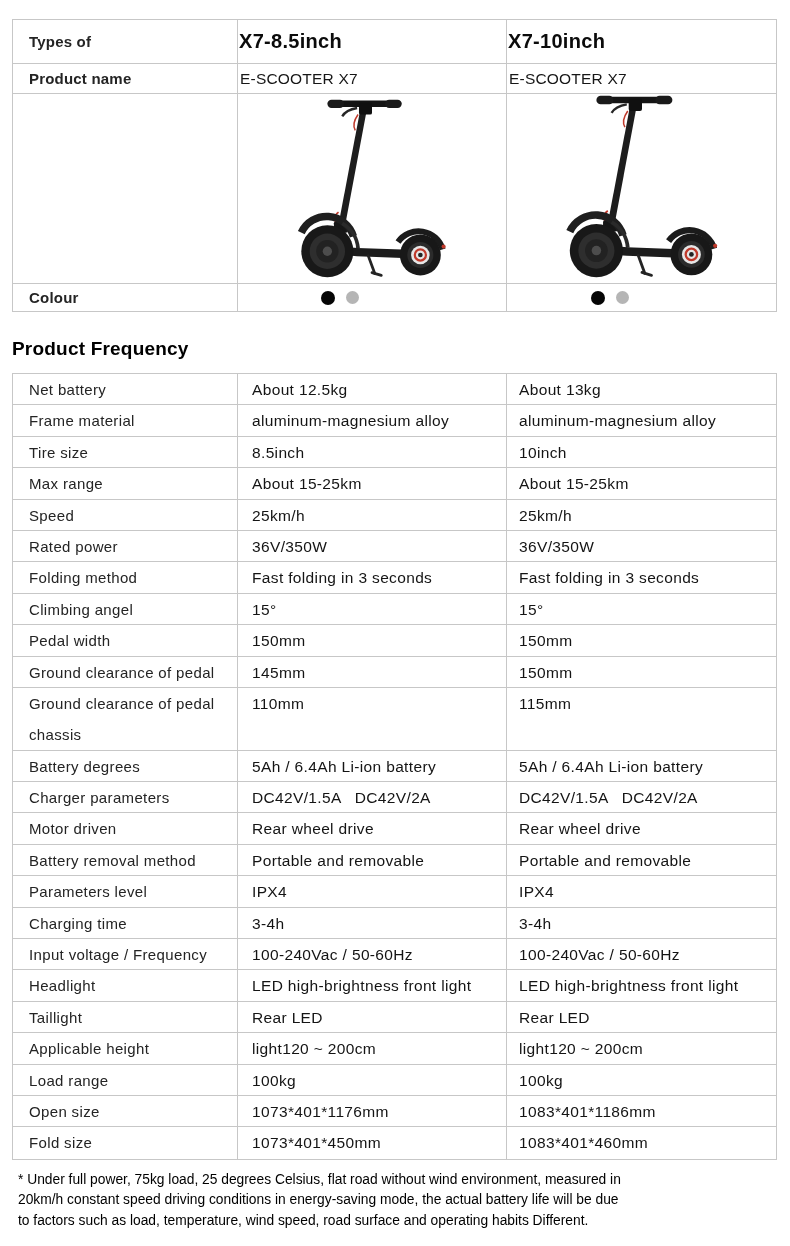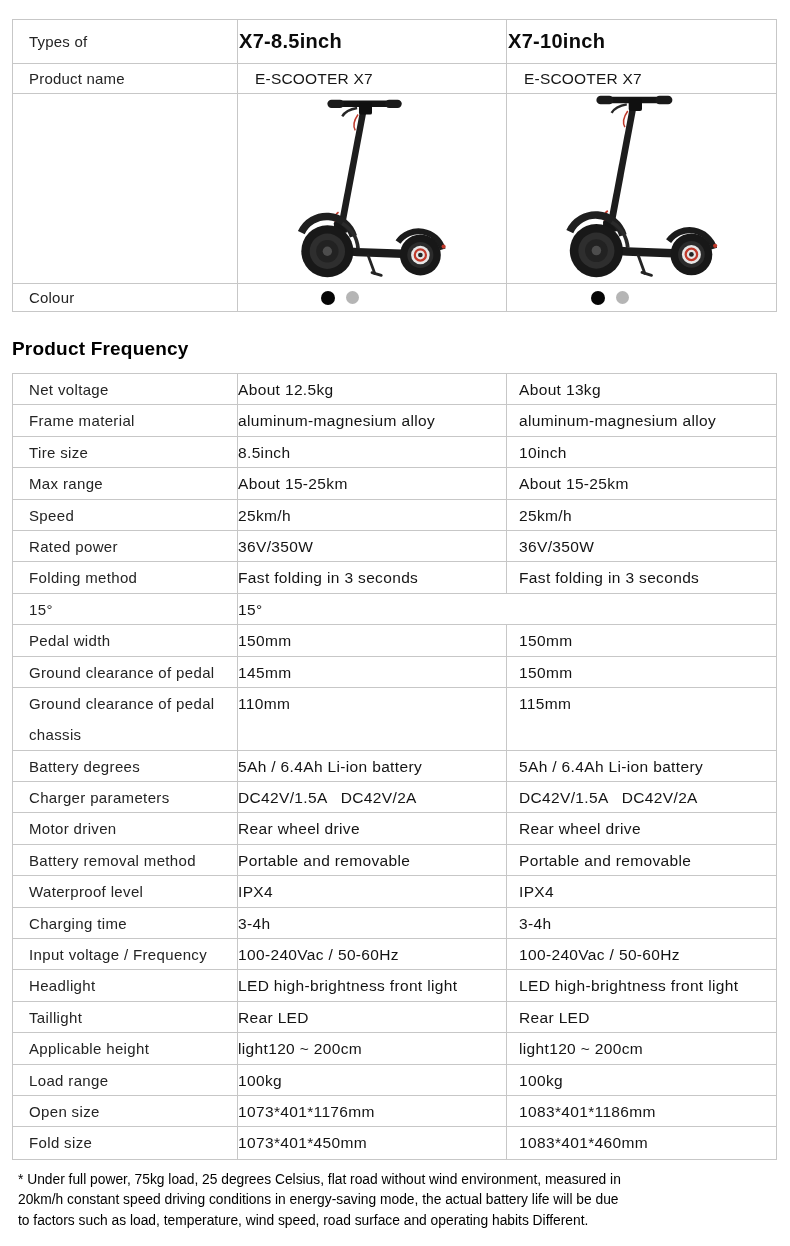--- a/index.html
+++ b/index.html
@@ -16,45 +16,45 @@
   .c1{width:224px;}
   .c2{width:269px;border-left:1px solid #c7c7c7;}
   .c3{width:270px;border-left:1px solid #c7c7c7;}
 
   
   .top{margin-top:19px;}
   .r-head{height:44px;}
   .r-pname{height:30px;}
   .r-img{height:190px;}
   .r-colour{height:27px;text-align:center;}
-  .lab{padding-left:16px;font-size:15px;letter-spacing:.2px;color:#242424;}
+  .lab{padding-left:16px;font-size:15px;letter-spacing:.2px;color:#242424;font-weight:bold;}
   .model{padding-left:1px;font-size:20px;font-weight:bold;
          letter-spacing:.3px;color:#0b0b0b;}
-  .val{padding-left:17px;font-size:15.5px;letter-spacing:.2px;color:#161616;}
+  .val{padding-left:2px;font-size:15.5px;letter-spacing:.2px;color:#161616;}
   .imgcell{justify-content:center;align-items:flex-end;padding-bottom:2px;}
   .scooter{display:block;}
   .swatches{justify-content:center;padding-right:64px;}
   .dot{width:14px;height:14px;border-radius:50%;display:inline-block;}
   .dot + .dot{margin-left:11px;width:13px;height:13px;}
 
   
   .heading{margin:26px 0 13px 12px;font-size:19px;line-height:22px;
            font-weight:bold;color:#000;letter-spacing:.2px;}
 
   
   .prow{display:flex;box-sizing:border-box;height:31.4px;
         border-bottom:1px solid #c7c7c7;}
   .prow:last-child{border-bottom:none;}
   .prow.tall{height:62.8px;}
   .pcell{box-sizing:border-box;line-height:31.2px;overflow:hidden;
          white-space:pre-wrap;letter-spacing:.35px;}
   .pcell:nth-child(1){width:224px;padding:0 8px 0 16px;
          font-size:15px;color:#242424;}
   .pcell:nth-child(2){width:269px;border-left:1px solid #c7c7c7;
-         padding-left:0;font-size:15.5px;color:#141414;}
+         padding-left:14px;font-size:15.5px;color:#141414;}
   .pcell:nth-child(3){width:270px;border-left:1px solid #c7c7c7;
          padding-left:12px;font-size:15.5px;color:#141414;}
 
   
   .footnote{margin:10px 12px 0 18px;font-size:13.8px;line-height:20.5px;
             color:#000000;}
   .footnote div{white-space:nowrap;}
 </style>
 </head>
 <body>
@@ -95,21 +95,21 @@
         <span class="dot" style="background: rgb(5, 5, 5);"></span>
         <span class="dot" style="background: rgb(181, 181, 181);"></span>
       </div>
     </div>
   </div>
 
   <h2 class="heading">Product Frequency</h2>
 
   <div class="tbl params" id="param-body">
       <div class="prow">
-        <div class="pcell">Net voltage</div>
+        <div class="pcell">Net battery</div>
         <div class="pcell">About 12.5kg</div>
         <div class="pcell">About 13kg</div>
       </div>
       <div class="prow">
         <div class="pcell">Frame material</div>
         <div class="pcell">aluminum-magnesium alloy</div>
         <div class="pcell">aluminum-magnesium alloy</div>
       </div>
       <div class="prow">
         <div class="pcell">Tire size</div>
@@ -130,20 +130,21 @@
         <div class="pcell">Rated power</div>
         <div class="pcell">36V/350W</div>
         <div class="pcell">36V/350W</div>
       </div>
       <div class="prow">
         <div class="pcell">Folding method</div>
         <div class="pcell">Fast folding in 3 seconds</div>
         <div class="pcell">Fast folding in 3 seconds</div>
       </div>
       <div class="prow">
+        <div class="pcell">Climbing angel</div>
         <div class="pcell">15°</div>
         <div class="pcell">15°</div>
       </div>
       <div class="prow">
         <div class="pcell">Pedal width</div>
         <div class="pcell">150mm</div>
         <div class="pcell">150mm</div>
       </div>
       <div class="prow">
         <div class="pcell">Ground clearance of pedal</div>
@@ -169,21 +170,21 @@
         <div class="pcell">Motor driven</div>
         <div class="pcell">Rear wheel drive</div>
         <div class="pcell">Rear wheel drive</div>
       </div>
       <div class="prow">
         <div class="pcell">Battery removal method</div>
         <div class="pcell">Portable and removable</div>
         <div class="pcell">Portable and removable</div>
       </div>
       <div class="prow">
-        <div class="pcell">Waterproof level</div>
+        <div class="pcell">Parameters level</div>
         <div class="pcell">IPX4</div>
         <div class="pcell">IPX4</div>
       </div>
       <div class="prow">
         <div class="pcell">Charging time</div>
         <div class="pcell">3-4h</div>
         <div class="pcell">3-4h</div>
       </div>
       <div class="prow">
         <div class="pcell">Input voltage / Frequency</div>

